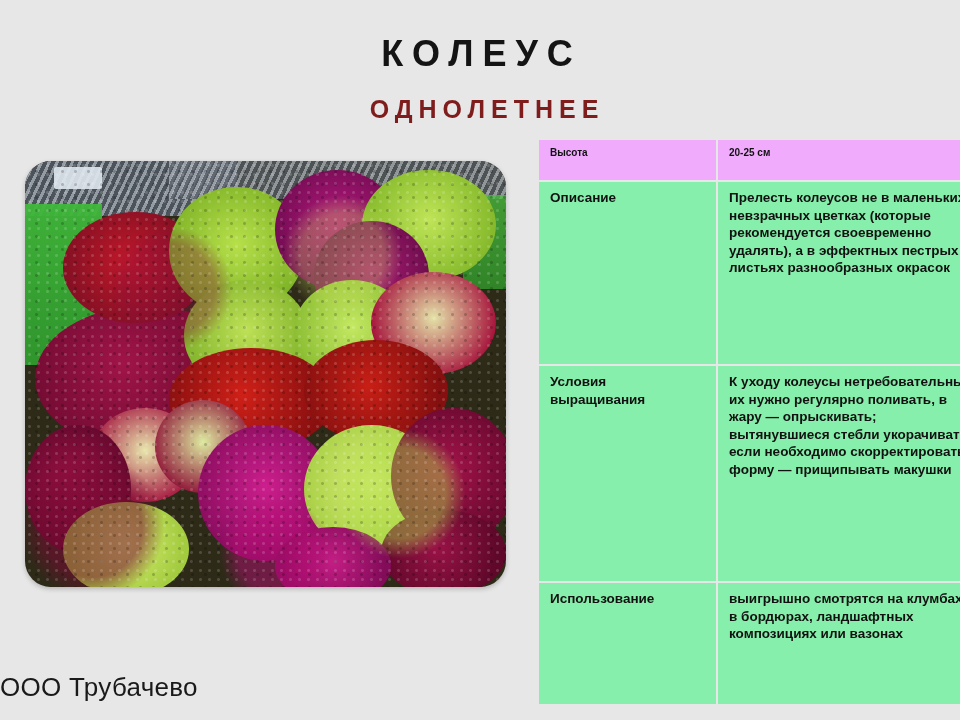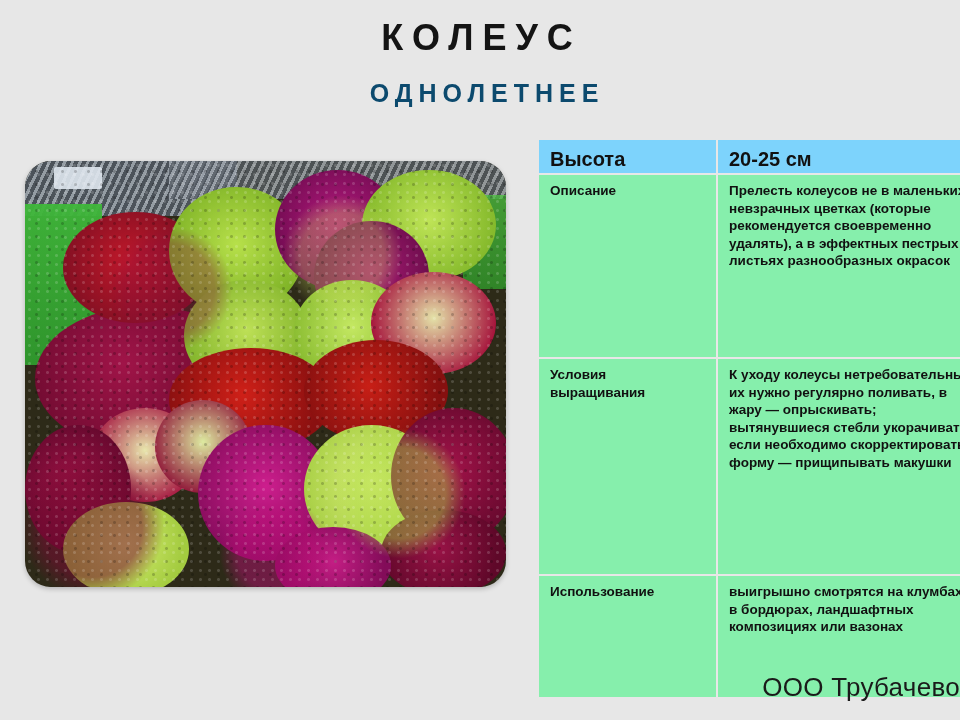--- a/index.html
+++ b/index.html
@@ -22,28 +22,28 @@
     left: 0;
     width: 960px;
     text-align: center;
   }
   .slide-title {
     font-size: 36px;
     font-weight: 700;
     letter-spacing: 9px;
     color: #141414;
     line-height: 1.1;
-    margin: 0;
+    margin: 16px;
     padding-left: 3px;
   }
   .slide-subtitle {
     font-size: 25px;
     font-weight: 700;
     letter-spacing: 6px;
-    color: #0c4a6e;
+    color: #7f1d1d;
     line-height: 1.1;
     margin: 22px 0 0 0;
     padding-left: 14px;
   }
 
   
   .photo-frame {
     position: absolute;
     left: 25px;
     top: 161px;
@@ -141,38 +141,38 @@
   .spec-table td {
     vertical-align: top;
     padding: 7px 11px 9px 11px;
     font-size: 13.5px;
     font-weight: 700;
     line-height: 1.30;
     color: #111111;
     background: #86efac;
   }
   .spec-table tr.head-row td {
-    background: #7dd3fc;
+    background: #f0abfc;
     padding-top: 6px;
-    padding-bottom: 1px;
-    font-size: 20px;
+    padding-bottom: 21px;
+    font-size: 10px;
   }
   .col-label { width: 155px; }
   .col-value { width: 243px; }
   .r-desc td   { height: 166px; }
   .r-cond td   { height: 199px; }
   .r-use td    { height: 105px; margin-top: 23px; }
 
   
   .footer {
     position: absolute;
     left: 0;
     top: 672px;
     width: 960px;
-    text-align: right;
+    text-align: left;
     font-size: 26px;
     font-weight: 400;
     color: #1a1a1a;
     letter-spacing: 0.3px;
   }
 </style>
 </head>
 <body>
 
 <div class="title-block">

